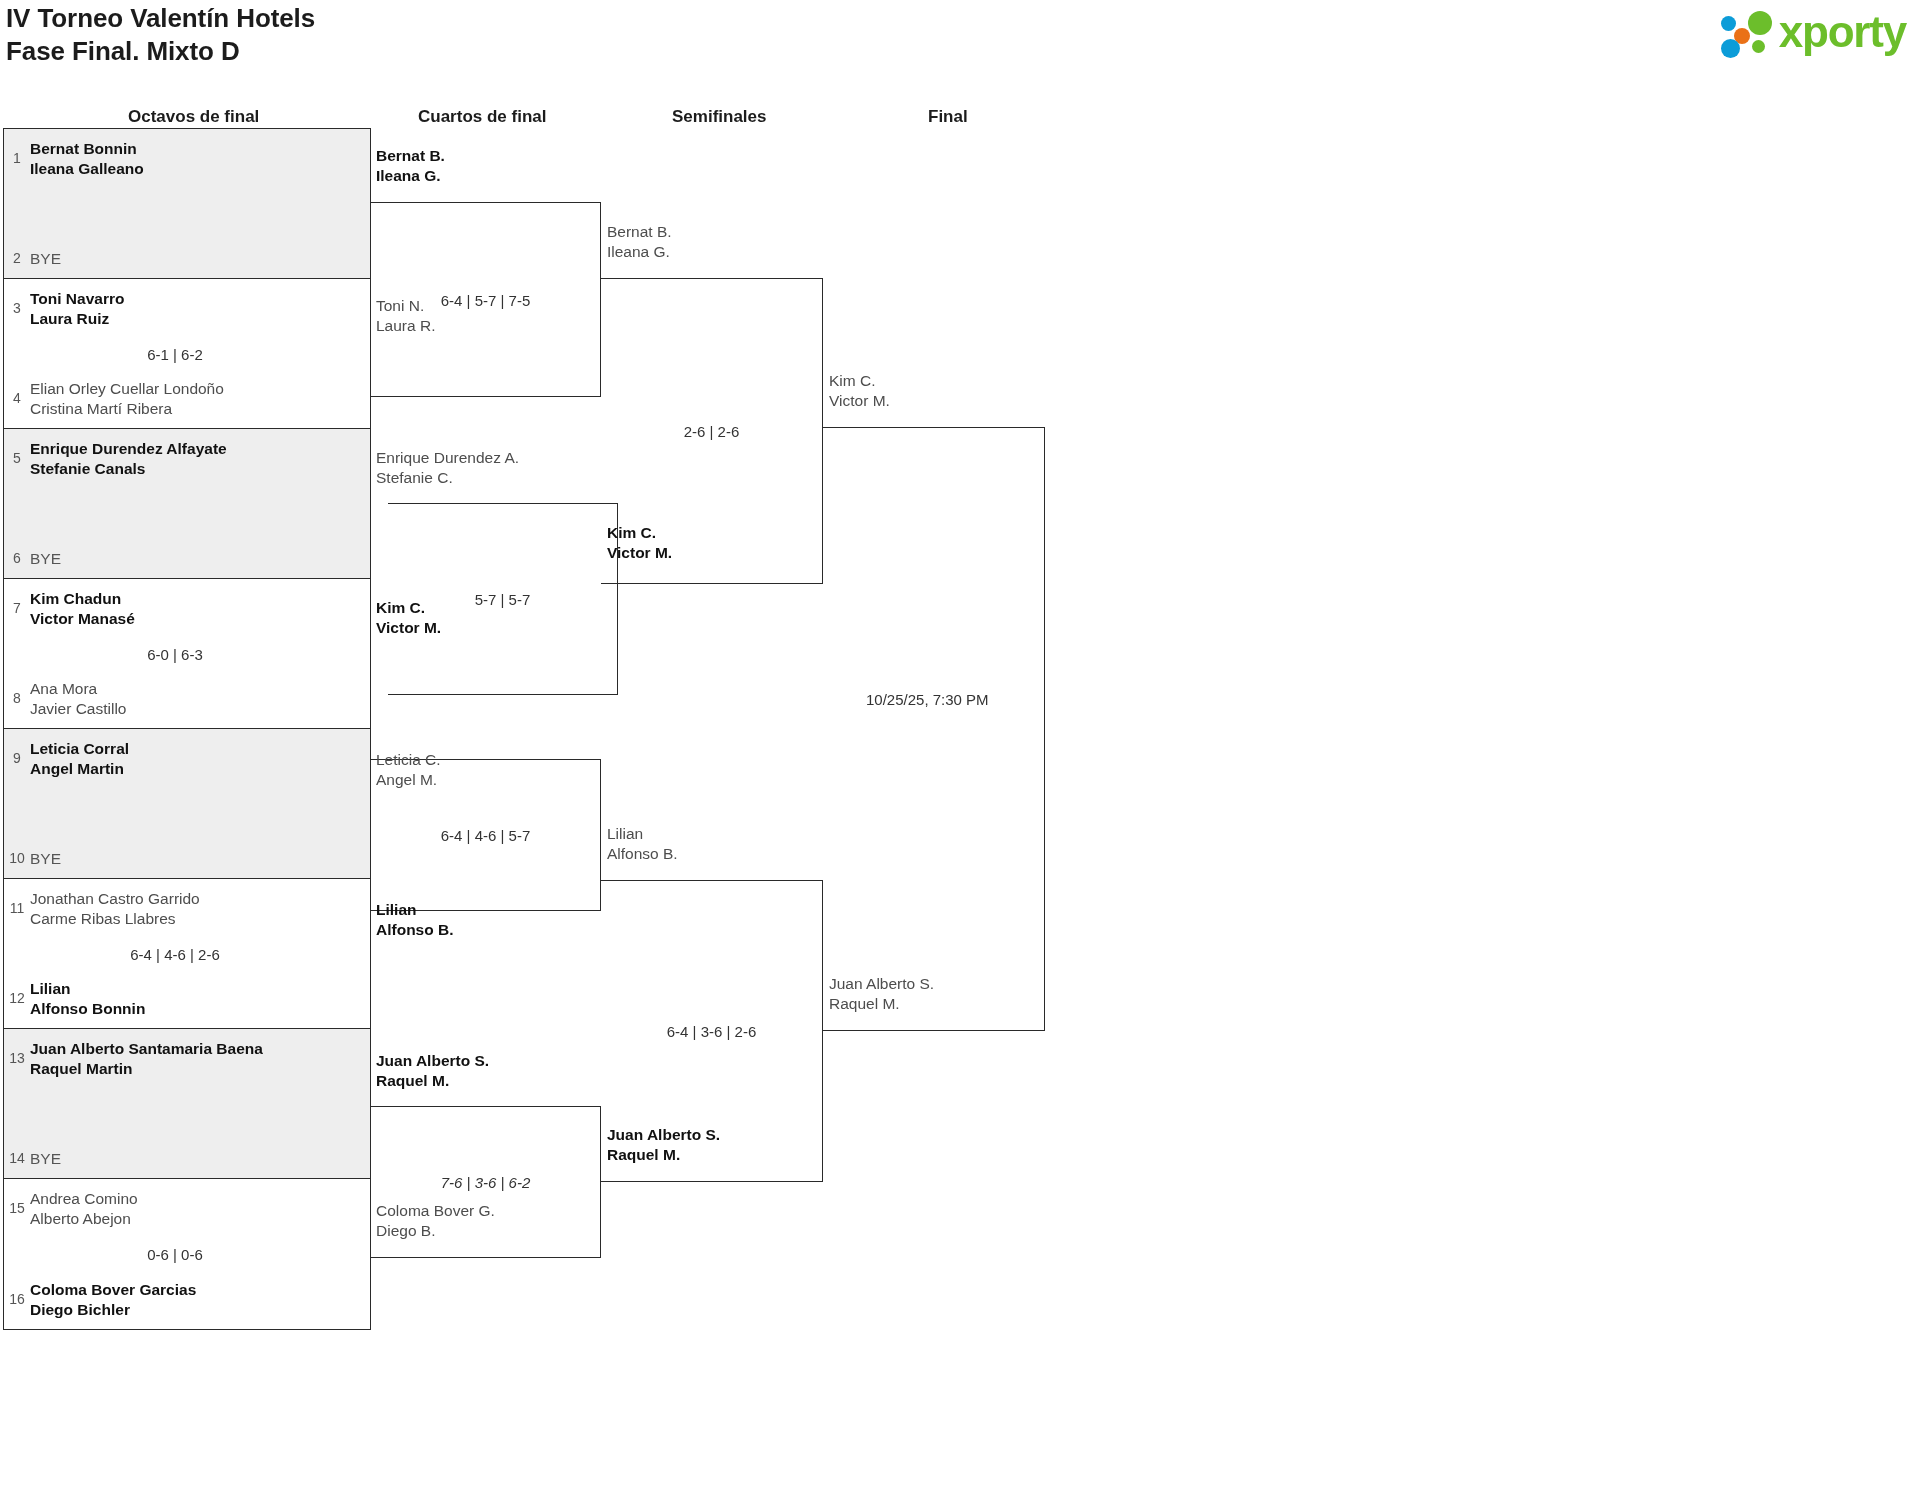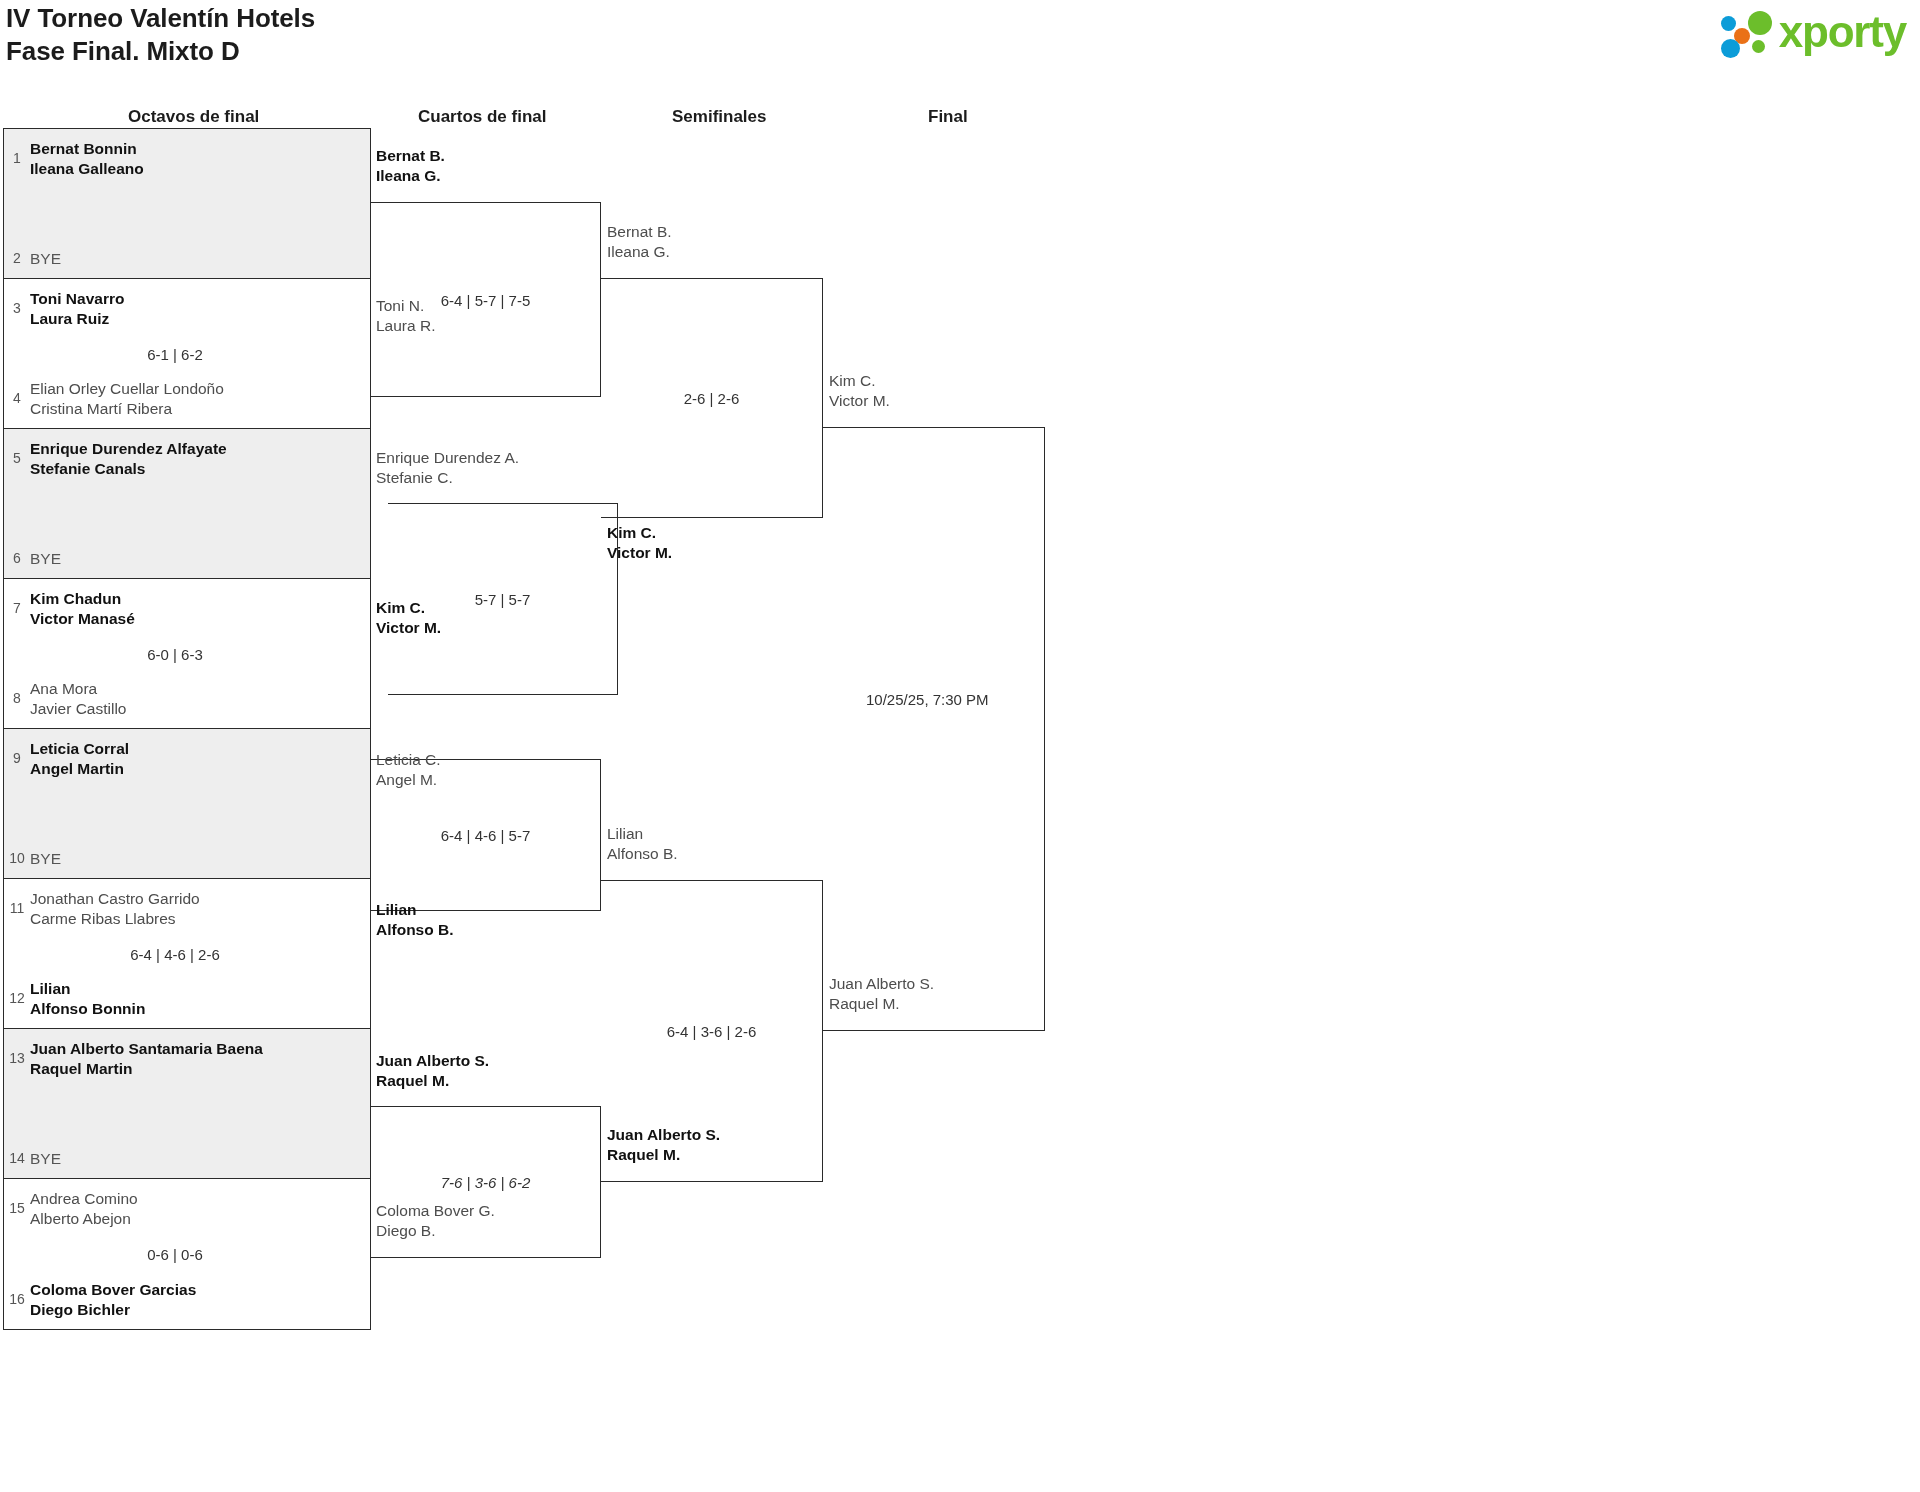--- a/index.html
+++ b/index.html
@@ -340,21 +340,21 @@
   </div>
   <div class="adv win" style="left:376px; top:1051px;">
     <span class="n">Juan Alberto S.</span>
     <span class="n">Raquel M.</span>
   </div>
   <div class="adv lose" style="left:376px; top:1201px;">
     <span class="n">Coloma Bover G.</span>
     <span class="n">Diego B.</span>
   </div>
 
-  <div class="conn" style="left:601px; top:278px; width:222px; height:240px;">
+  <div class="conn" style="left:601px; top:278px; width:222px; height:306px;">
     <span class="conn-score">2-6 | 2-6</span>
   </div>
   <div class="adv lose" style="left:607px; top:222px;">
     <span class="n">Bernat B.</span>
     <span class="n">Ileana G.</span>
   </div>
   <div class="adv win" style="left:607px; top:523px;">
     <span class="n">Kim C.</span>
     <span class="n">Victor M.</span>
   </div>

